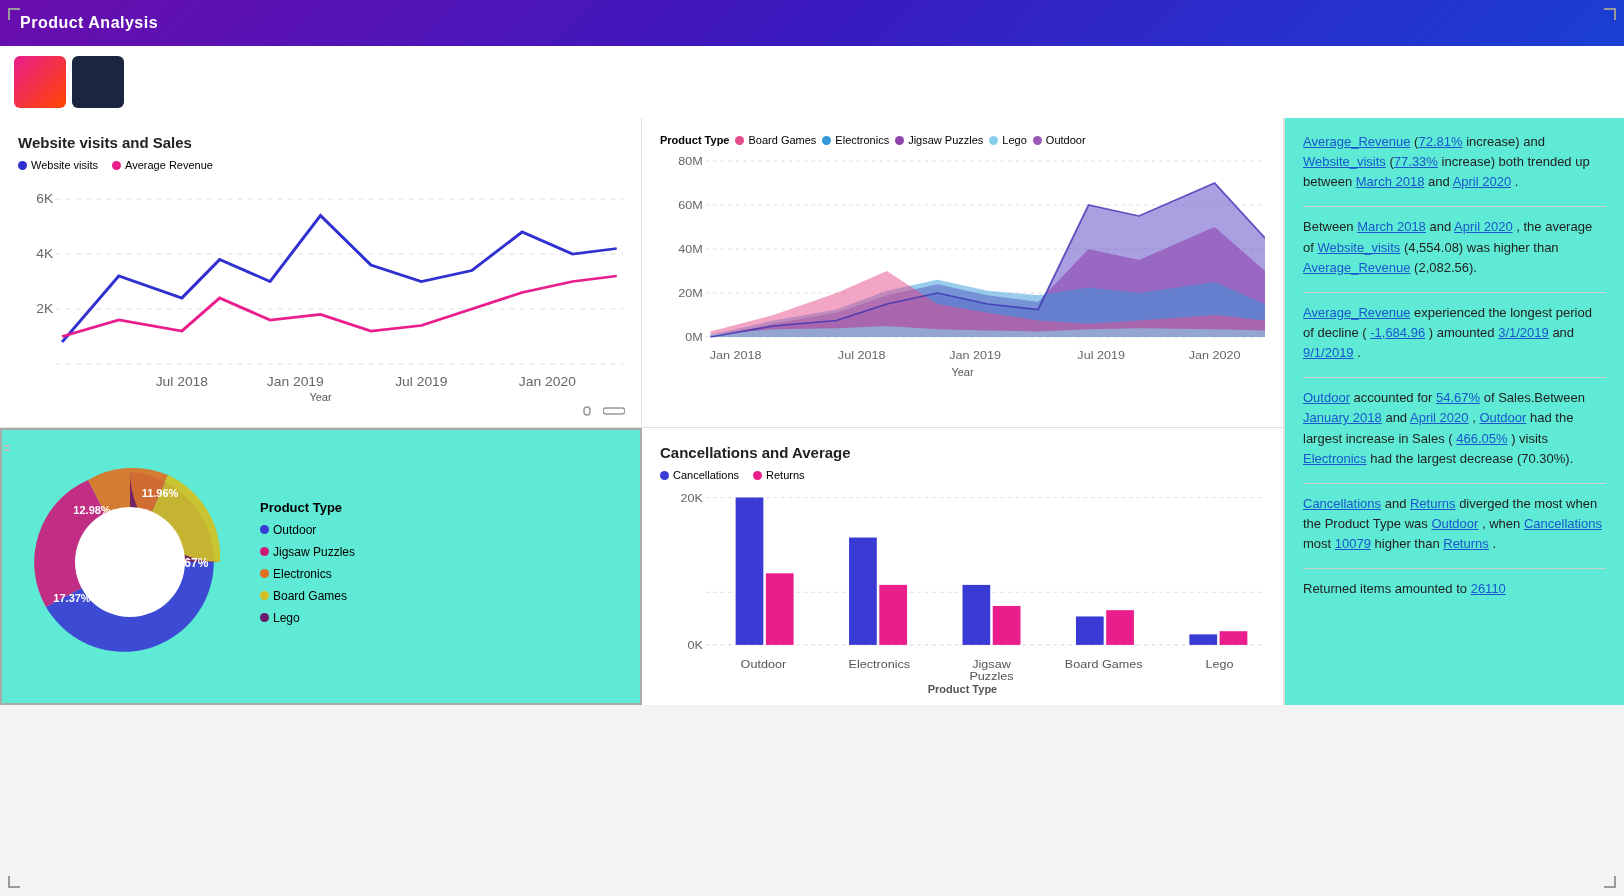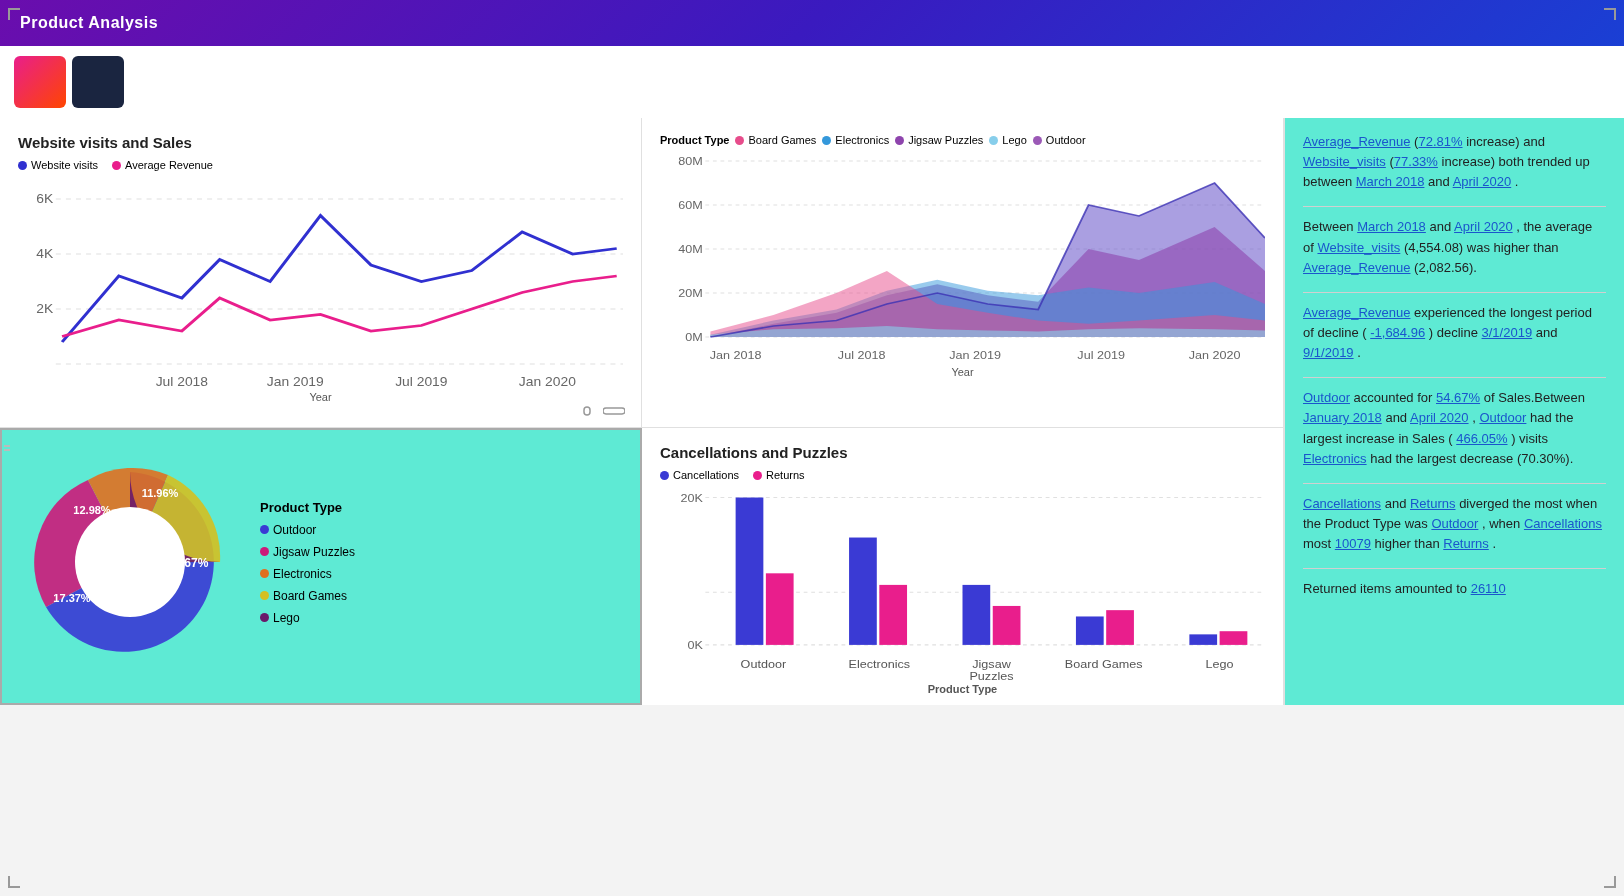--- a/index.html
+++ b/index.html
@@ -236,21 +236,21 @@
       <span class="insight-link">Website_visits</span>
       <span> (4,554.08) was higher than </span>
       <span class="insight-link">Average_Revenue</span>
       <span> (2,082.56).</span>
     </p>
     <hr class="insight-divider">
     <p>
       <span class="insight-link">Average_Revenue</span>
       <span> experienced the longest period of decline (</span>
       <span class="insight-link">-1,684.96</span>
-      <span>) decline </span>
+      <span>) amounted </span>
       <span class="insight-link">3/1/2019</span>
       <span> and </span>
       <span class="insight-link">9/1/2019</span>
       <span>.</span>
     </p>
     <hr class="insight-divider">
     <p>
       <span class="insight-link">Outdoor</span>
       <span> accounted for </span>
       <span class="insight-link">54.67%</span>
@@ -340,21 +340,21 @@
     <div style="position:absolute; top:8px; right:8px; width:12px; height:12px; border-right:2px solid #999; border-top:2px solid #999;"></div>
     <div style="position:absolute; bottom:8px; left:8px; width:12px; height:12px; border-left:2px solid #999; border-bottom:2px solid #999;"></div>
     <div style="position:absolute; top:8px; left:8px; width:12px; height:12px; border-left:2px solid #999; border-top:2px solid #999;"></div>
     <div style="position:absolute; top:50%; left:4px; transform:translateY(-50%); width:8px; height:24px; display:flex; flex-direction:column; justify-content:center; gap:2px;">
       <div style="width:6px; height:2px; background:#bbb;"></div>
       <div style="width:6px; height:2px; background:#bbb;"></div>
     </div>
   </div>
 
   <div class="panel" style="border-right:1px solid #e0e0e0;">
-    <div class="panel-title">Cancellations and Puzzles</div>
+    <div class="panel-title">Cancellations and Average</div>
     <div class="legend">
       <div class="legend-item">
         <span class="legend-dot" style="background:#3a3ad4;"></span>
         <span>Cancellations</span>
       </div>
       <div class="legend-item">
         <span class="legend-dot" style="background:#e91e8c;"></span>
         <span>Returns</span>
       </div>
     </div>

